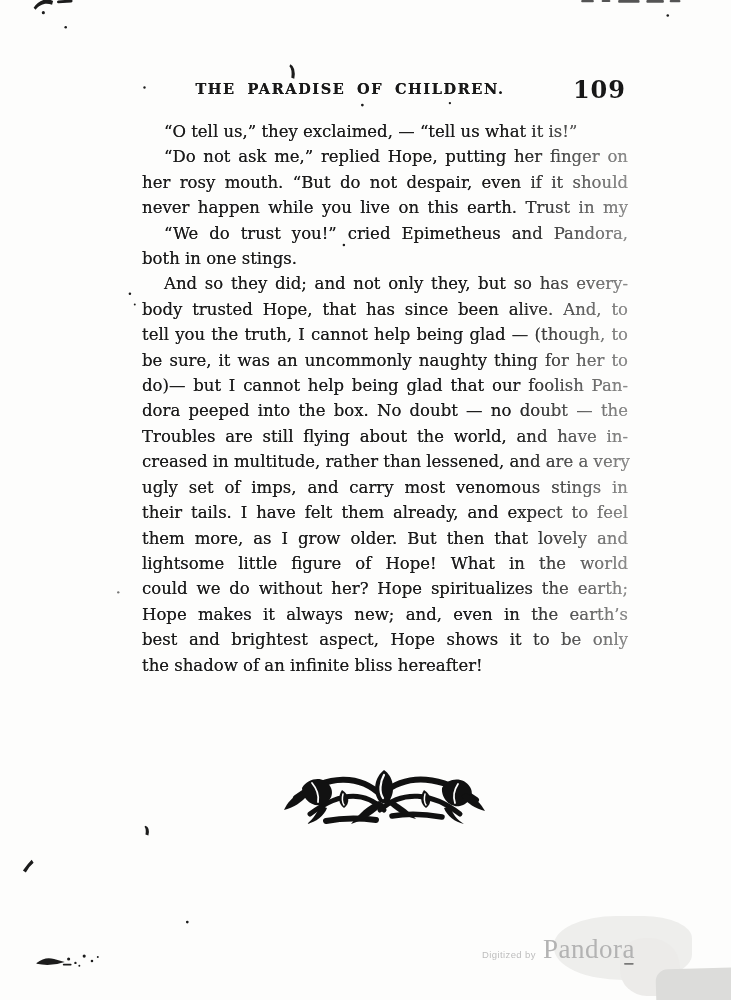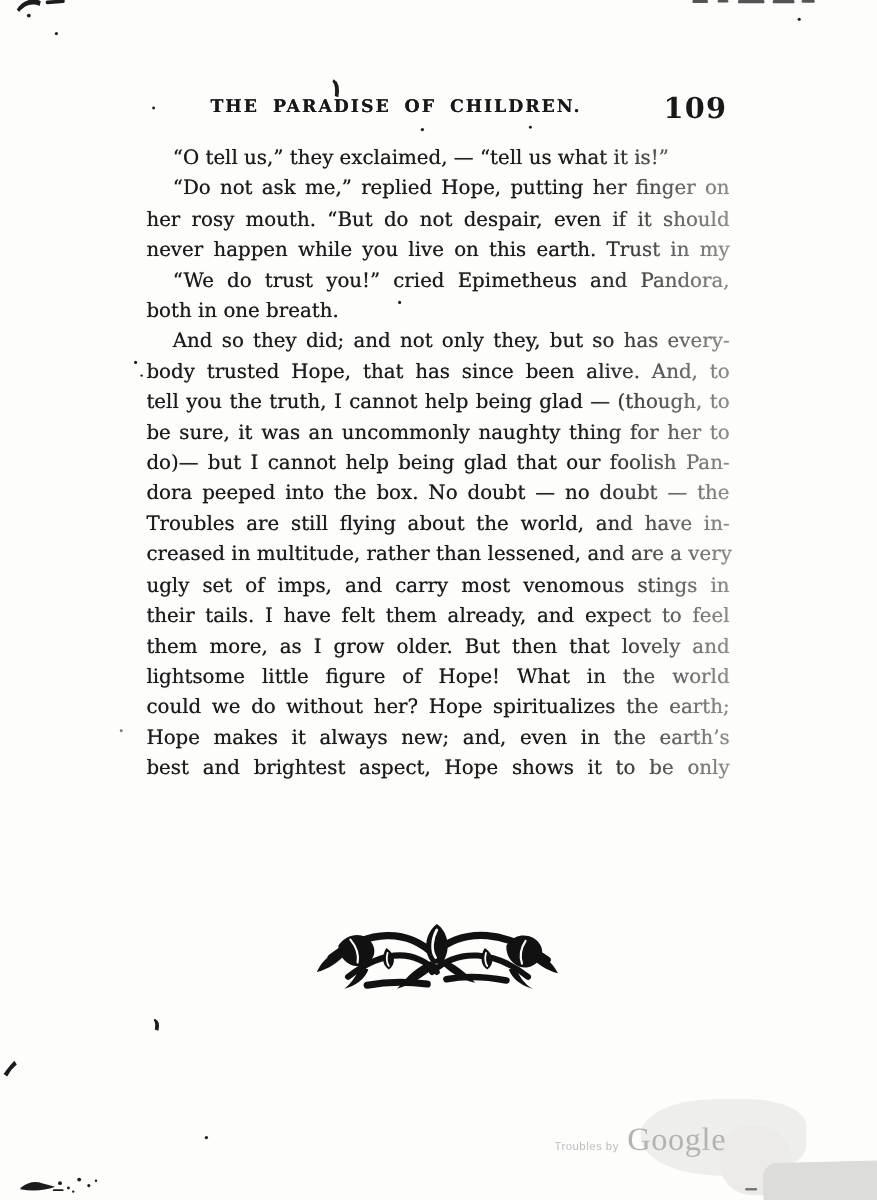--- a/index.html
+++ b/index.html
@@ -2,21 +2,21 @@
 <html><head>
 <meta charset="utf-8">
 <style>
   html,body{margin:0;padding:0;}
   body{
     width:731px;height:1000px;position:relative;overflow:hidden;
     background:#fdfdfc;
     font-family:"DejaVu Serif","Liberation Serif",serif;
     color:#1a1a1a;
   }
-  .page{position:absolute;inset:0;}
+  .page{position:absolute;inset:0;margin-left:20px;}
 
   
   .header{
     position:absolute;left:122px;top:80px;width:486px;height:26px;
   }
   .header-title{
     position:absolute;left:0;right:70px;text-align:center;
     font-size:14.5px;font-weight:bold;letter-spacing:1.6px;word-spacing:5px;
     color:#181818;text-shadow:0 0 .5px rgba(20,20,20,.8);
     white-space:nowrap;
@@ -93,38 +93,39 @@
       <div class="para">
         <div class="line last">“O tell us,” they exclaimed, — “tell us what it is!”</div>
       </div>
       <div class="para">
         <div class="line">“Do not ask me,” replied Hope, putting her finger on</div>
         <div class="line">her rosy mouth.  “But do not despair, even if it should</div>
         <div class="line">never happen while you live on this earth.  Trust in my</div>
       </div>
       <div class="para">
         <div class="line">“We do trust you!” cried Epimetheus and Pandora,</div>
-        <div class="line last">both in one breath.</div>
+        <div class="line last">both in one stings.</div>
       </div>
       <div class="para">
         <div class="line">And so they did; and not only they, but so has every-</div>
         <div class="line">body trusted Hope, that has since been alive.  And, to</div>
         <div class="line">tell you the truth, I cannot help being glad — (though, to</div>
         <div class="line">be sure, it was an uncommonly naughty thing for her to</div>
         <div class="line">do)— but I cannot help being glad that our foolish Pan-</div>
         <div class="line">dora peeped into the box.  No doubt — no doubt — the</div>
         <div class="line">Troubles are still flying about the world, and have in-</div>
         <div class="line">creased in multitude, rather than lessened, and are a very</div>
         <div class="line">ugly set of imps, and carry most venomous stings in</div>
         <div class="line">their tails.  I have felt them already, and expect to feel</div>
         <div class="line">them more, as I grow older.  But then that lovely and</div>
         <div class="line">lightsome little figure of Hope!  What in the world</div>
         <div class="line">could we do without her?  Hope spiritualizes the earth;</div>
         <div class="line">Hope makes it always new; and, even in the earth’s</div>
         <div class="line">best and brightest aspect, Hope shows it to be only</div>
+        <div class="line last">the shadow of an infinite bliss hereafter!</div>
       </div>
     </div>
 
   <div class="scan-fade"></div>
 
   <div class="blotch"></div>
   <div class="blotch2"></div>
   <div class="corner-shadow"></div>
 
   <svg class="ornament" viewBox="0 0 212 70" xmlns="http://www.w3.org/2000/svg">
@@ -159,22 +160,22 @@
 
       <path d="M104,11 C100,18 99,28 103,34" stroke-width="2.2"></path>
       <path d="M32,19 C37,25 39,32 38,38" stroke-width="1.8"></path>
       <path d="M178,20 C174,26 173,33 175,39" stroke-width="1.8"></path>
       <path d="M63,30 C62,34 62,38 64,41" stroke-width="1.5"></path>
       <path d="M145,30 C144,34 144,38 146,41" stroke-width="1.5"></path>
     </g>
   </svg>
 
   <div class="watermark">
-    <span class="watermark-prefix">Troubles by</span>
-    <span class="watermark-logo">Google</span>
+    <span class="watermark-prefix">Digitized by</span>
+    <span class="watermark-logo">Pandora</span>
   </div>
 
   <svg class="artifacts" viewBox="0 0 731 1000" xmlns="http://www.w3.org/2000/svg">
     <g fill="#1c1c1c">
 
       <path d="M14,8 C18,1 27,-3 34,1 L33,5 C26,2 20,5 16,10 Z"></path>
       <rect x="38" y="0" width="16" height="3" rx="1.5" transform="rotate(-4 46 1)"></rect>
       <circle cx="24" cy="13" r="1.6"></circle>
       <circle cx="47" cy="28" r="1.3"></circle>
 

